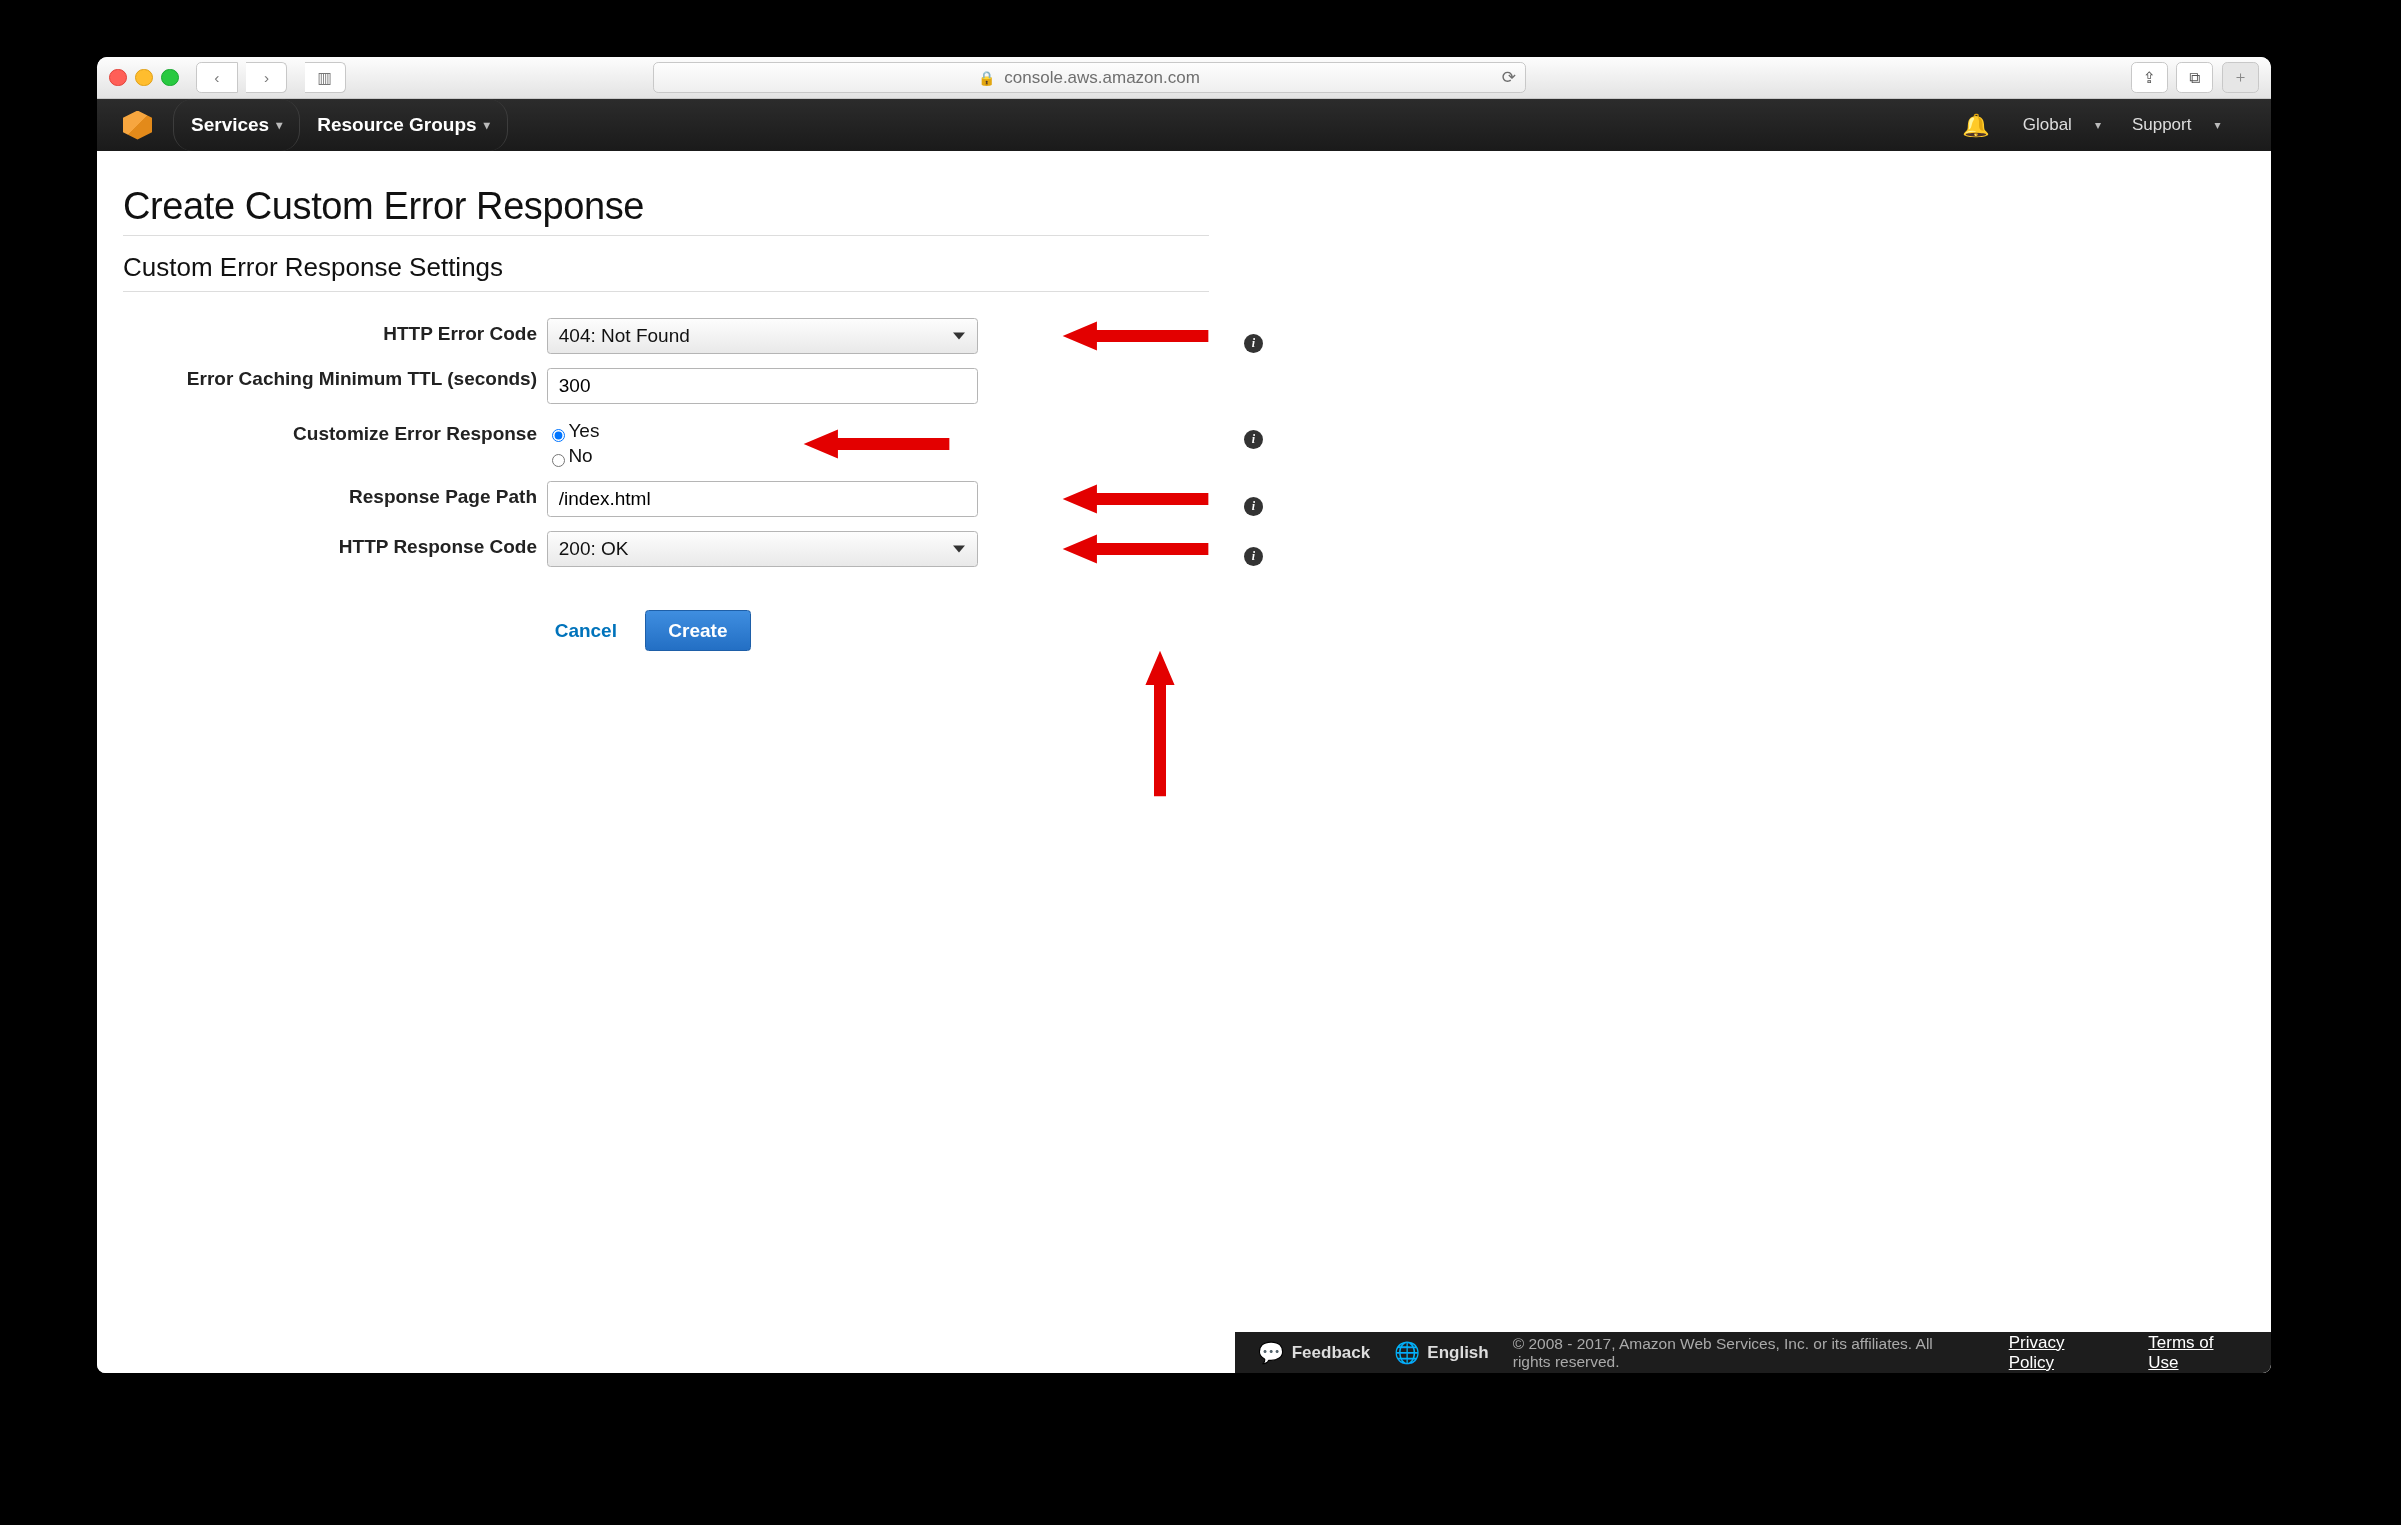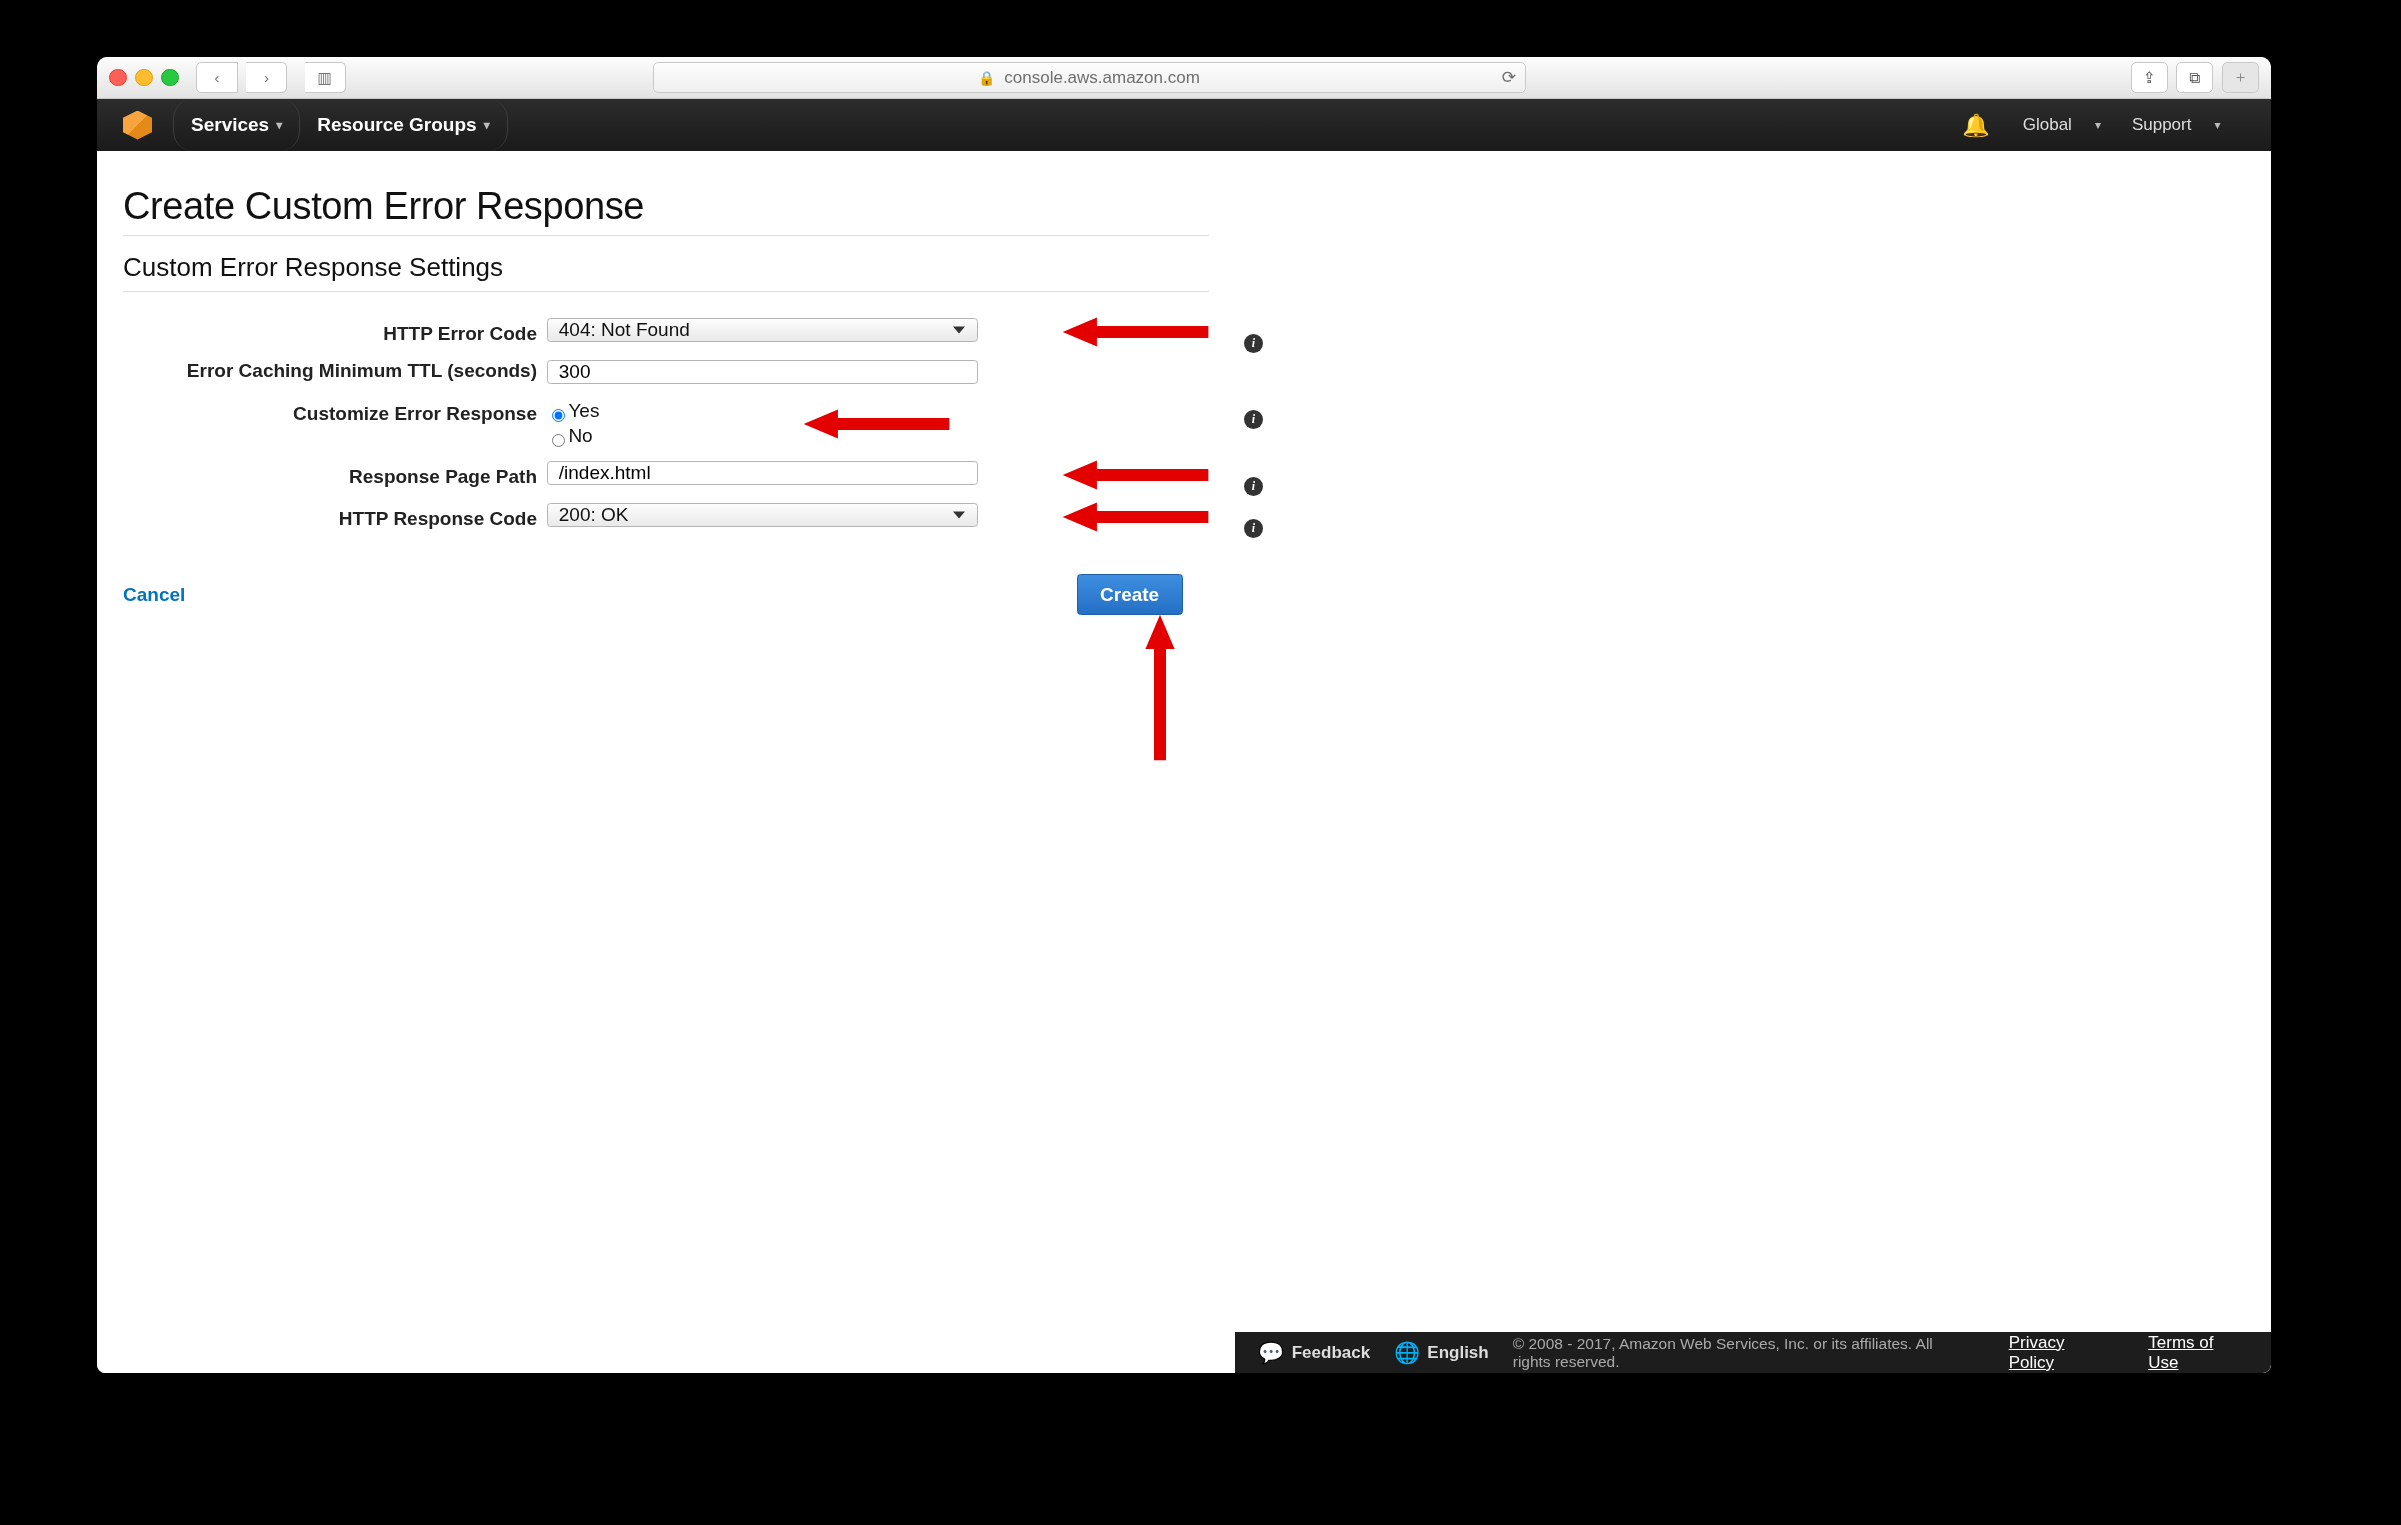--- a/index.html
+++ b/index.html
@@ -138,21 +138,21 @@
     position:relative;
   }
   .label {
     text-align:right; font-weight:600; font-size:19px;
     color:var(--label);
     padding-top:5.2px; line-height:1.2;
   }
   .label.multiline { padding-top:0; }
   .field { }
   .select, .text-input {
-    width: 100%; height: 24px;
+    width: 100%; height: 36px;
     border:0.9px solid #b5b5b5; border-radius:3.5px;
     font-size:19px; padding:0 10.4px; box-sizing:border-box;
     background: linear-gradient(#fff,#efefef);
   }
   .select {
     appearance:none; -webkit-appearance:none;
     background: linear-gradient(#fdfdfd,#e9e9e9);
     position:relative; display:flex; align-items:center;
     padding-right:35px; cursor:pointer;
   }
@@ -172,21 +172,21 @@
     font-size:12px; font-family: Georgia, serif; font-style: italic;
     margin-top:8.6px;
   }
   .arrow-right {
     align-self:center; margin-top:0;
     height:19px; display:flex; align-items:center;
   }
   .arrow-right svg { display:block; }
 
   .btn-row {
-    display:flex; justify-content:space-between; align-items:center;
+    display:flex; justify-content:center; align-items:center;
     gap:16px; padding:29px 26px 0 0;
   }
   .cancel-link {
     color:var(--link-blue); font-size:19px; font-weight:600;
     cursor:pointer;
   }
   .primary-btn {
     background: linear-gradient(#3f8ee0,#236fc4);
     color:#fff; font-size:19px; font-weight:600;
     border:0.9px solid #1e5fa8; border-radius:3.5px;

